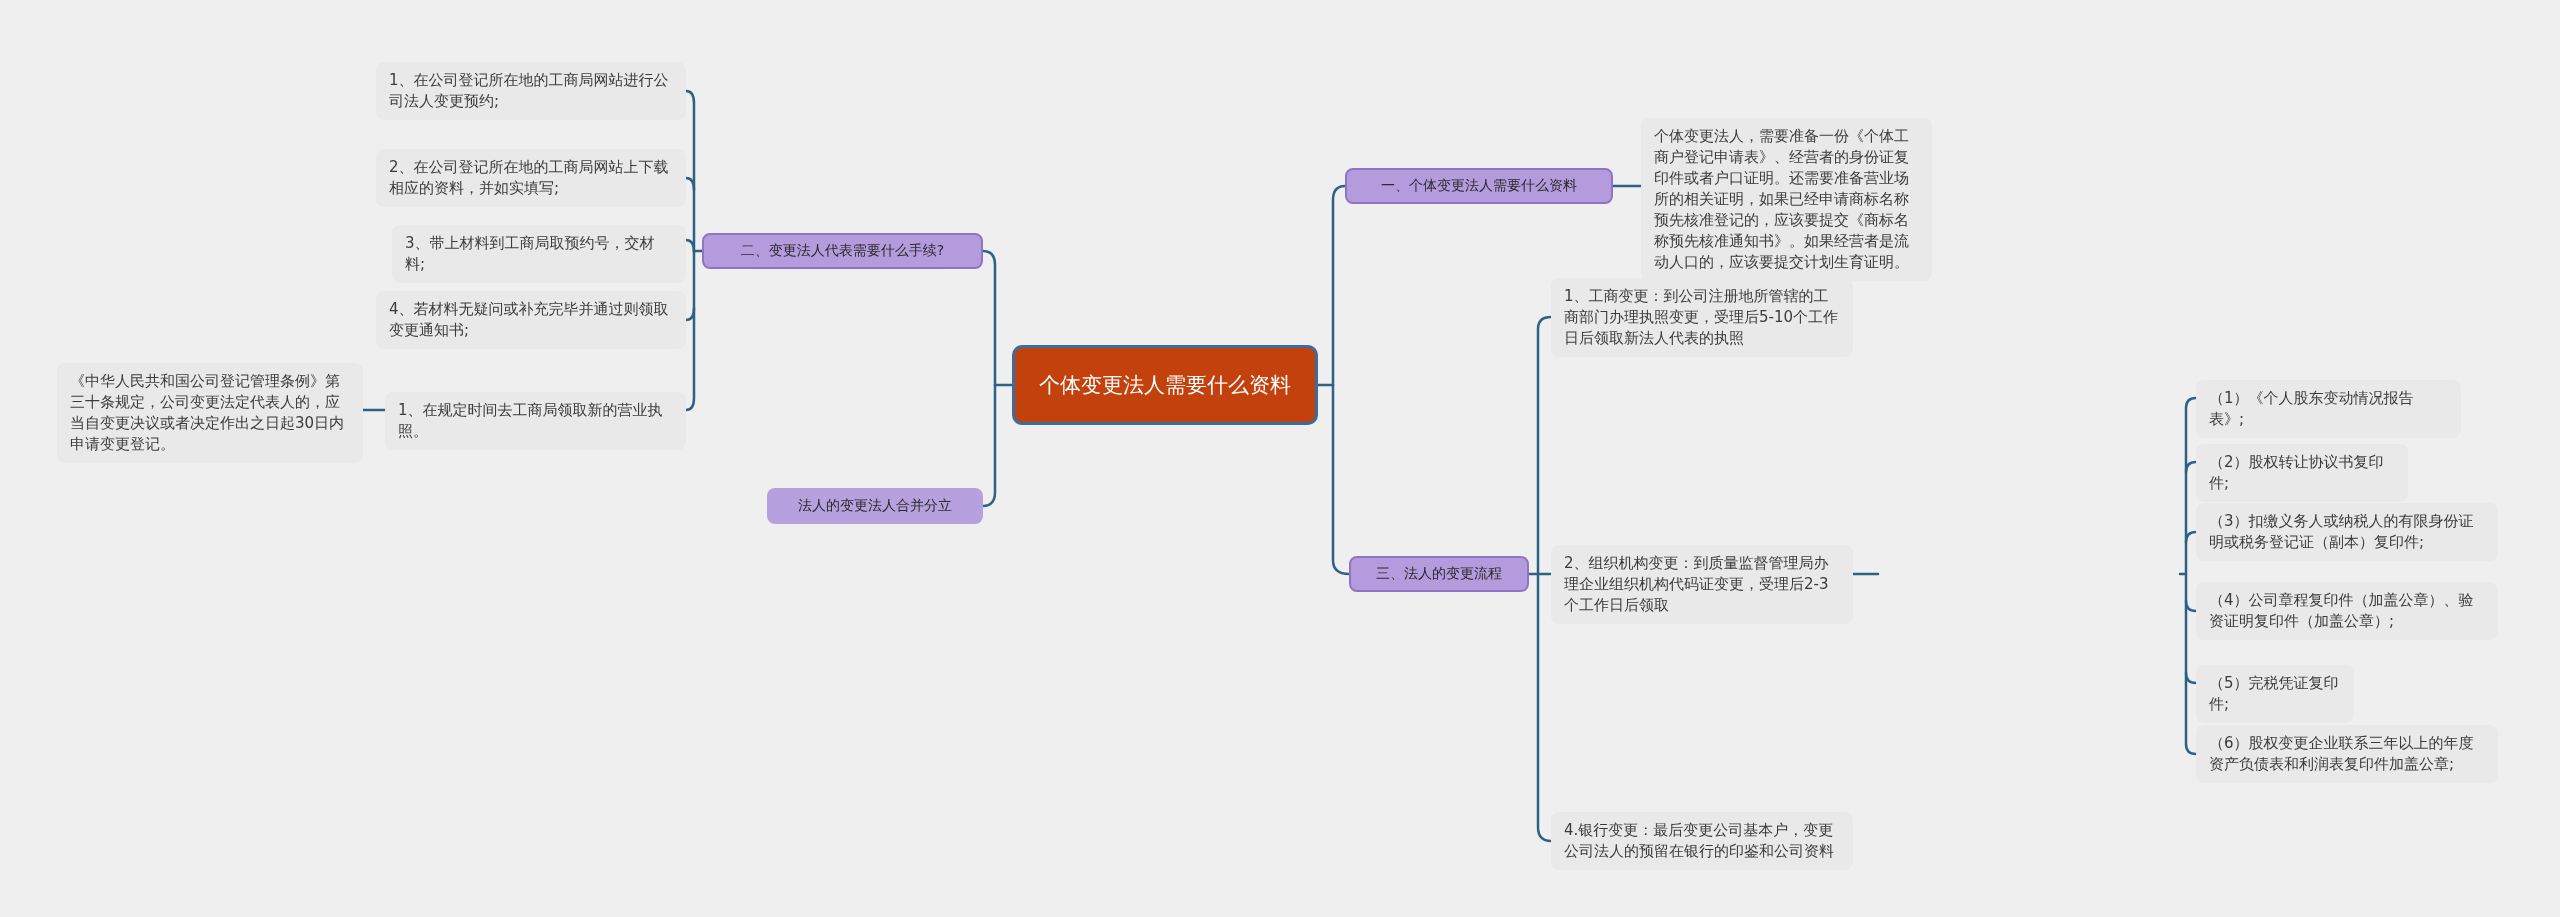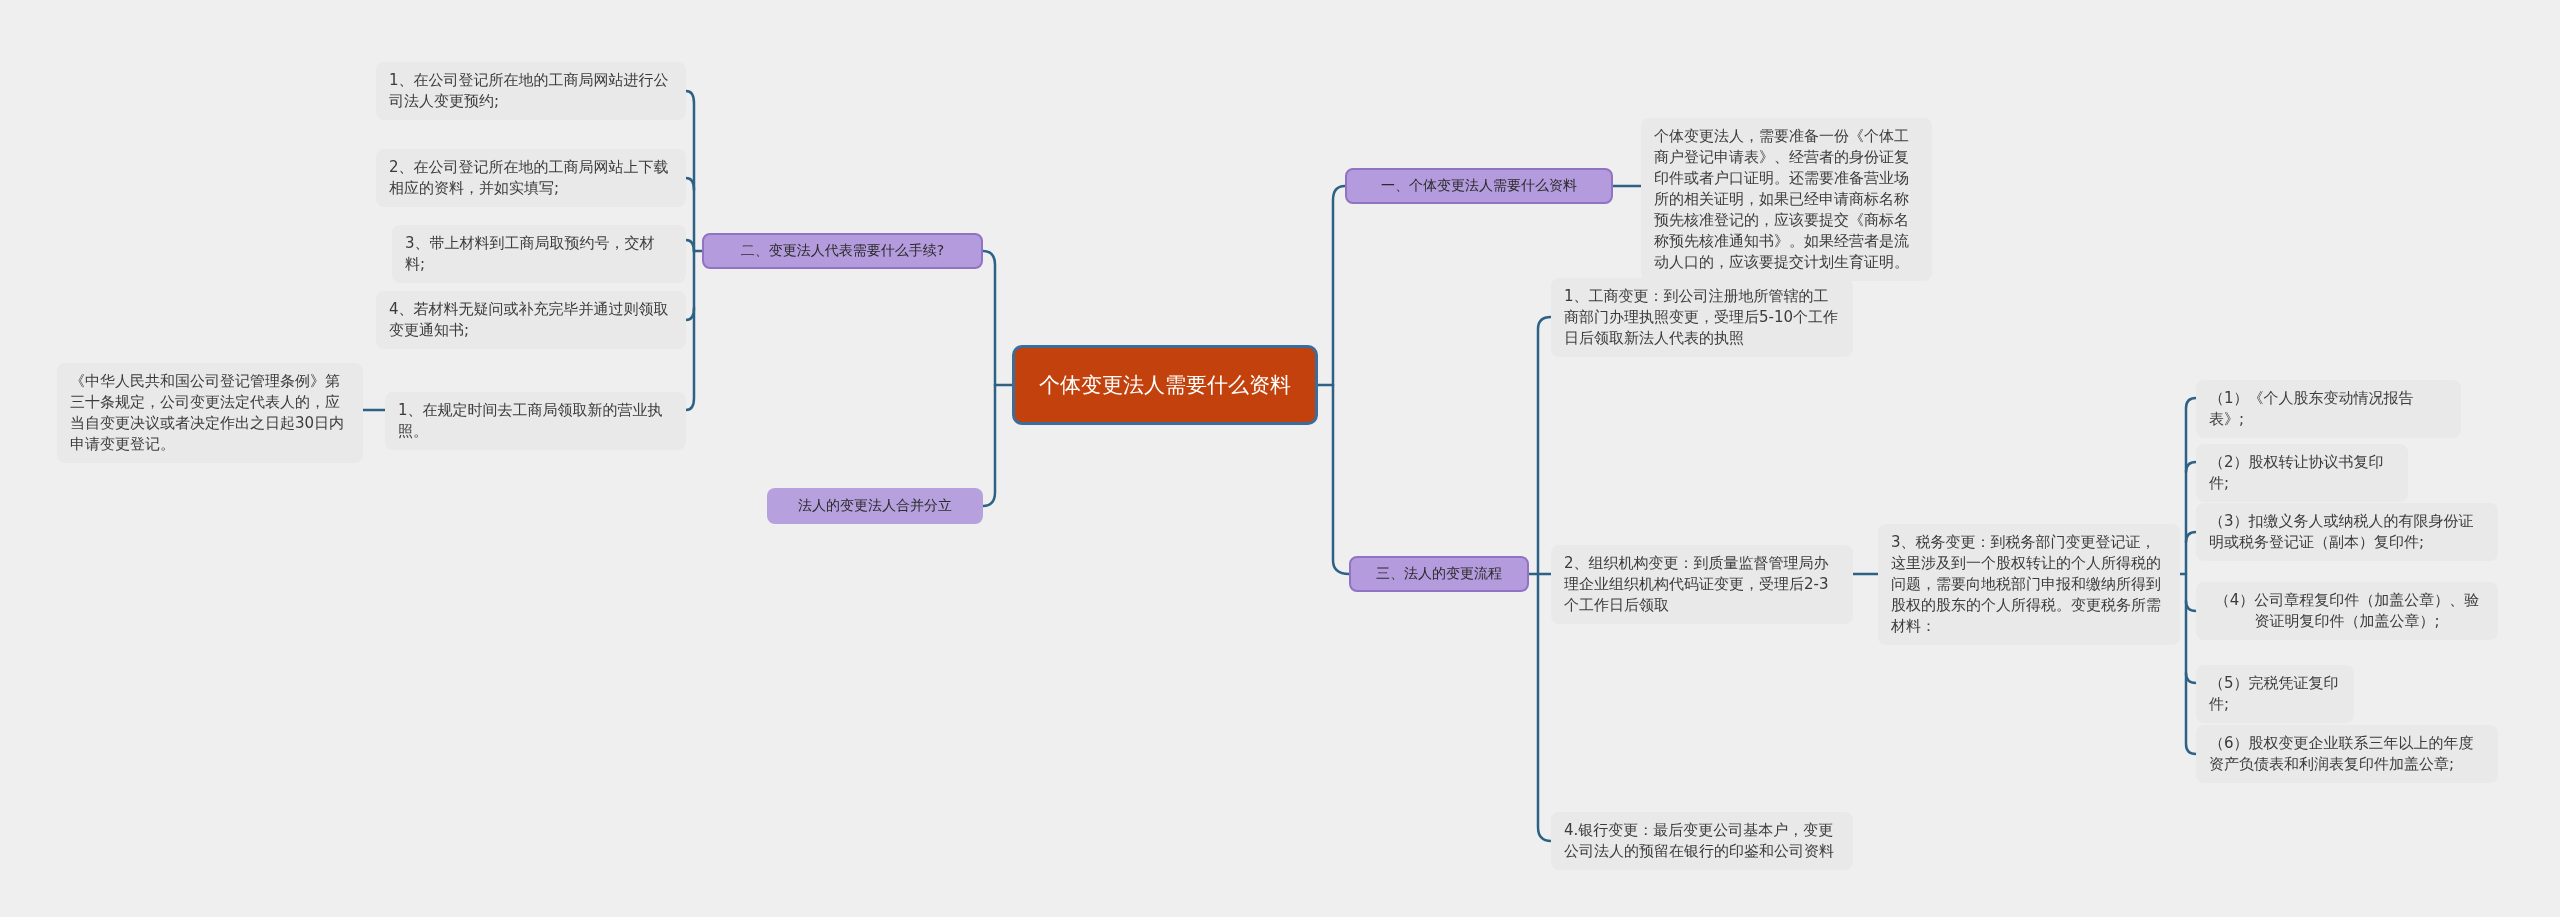--- a/index.html
+++ b/index.html
@@ -112,23 +112,22 @@
 
   <div class="node purple-box purple-plain" style="left:767px; top:488px; width:216px; height:36px;">法人的变更法人合并分立</div>
 
   <div class="node purple-box" style="left:1345px; top:168px; width:268px; height:36px;">一、个体变更法人需要什么资料</div>
   <div class="node gray-box" style="left:1641px; top:118px; width:291px;">个体变更法人，需要准备一份《个体工商户登记申请表》、经营者的身份证复印件或者户口证明。还需要准备营业场所的相关证明，如果已经申请商标名称预先核准登记的，应该要提交《商标名称预先核准通知书》。如果经营者是流动人口的，应该要提交计划生育证明。</div>
 
   <div class="node purple-box" style="left:1349px; top:556px; width:180px; height:36px;">三、法人的变更流程</div>
 
   <div class="node gray-box" style="left:1551px; top:278px; width:302px;">1、工商变更：到公司注册地所管辖的工商部门办理执照变更，受理后5-10个工作日后领取新法人代表的执照</div>
   <div class="node gray-box" style="left:1551px; top:545px; width:302px;">2、组织机构变更：到质量监督管理局办理企业组织机构代码证变更，受理后2-3个工作日后领取</div>
-  <div class="node gray-box" style="left:1878px; top:524px; width:302px;">3、税务变更：到税务部门变更登记证，这里涉及到一个股权转让的个人所得税的问题，需要向地税部门申报和缴纳所得到股权的股东的个人所得税。变更税务所需材料：</div>
   <div class="node gray-box" style="left:1551px; top:812px; width:302px;">4.银行变更：最后变更公司基本户，变更公司法人的预留在银行的印鉴和公司资料</div>
 
   <div class="node gray-box" style="left:2196px; top:380px; width:265px;">（1）《个人股东变动情况报告表》;</div>
   <div class="node gray-box" style="left:2196px; top:444px; width:212px;">（2）股权转让协议书复印件;</div>
   <div class="node gray-box" style="left:2196px; top:503px; width:302px;">（3）扣缴义务人或纳税人的有限身份证明或税务登记证（副本）复印件;</div>
-  <div class="node gray-box" style="left:2196px; top:582px; width:302px;text-align:center;">（4）公司章程复印件（加盖公章）、验资证明复印件（加盖公章）;</div>
+  <div class="node gray-box" style="left:2196px; top:582px; width:302px;">（4）公司章程复印件（加盖公章）、验资证明复印件（加盖公章）;</div>
   <div class="node gray-box" style="left:2196px; top:665px; width:158px;">（5）完税凭证复印件;</div>
   <div class="node gray-box" style="left:2196px; top:725px; width:302px;">（6）股权变更企业联系三年以上的年度资产负债表和利润表复印件加盖公章;</div>
 
 </div>
 
 </body></html>

